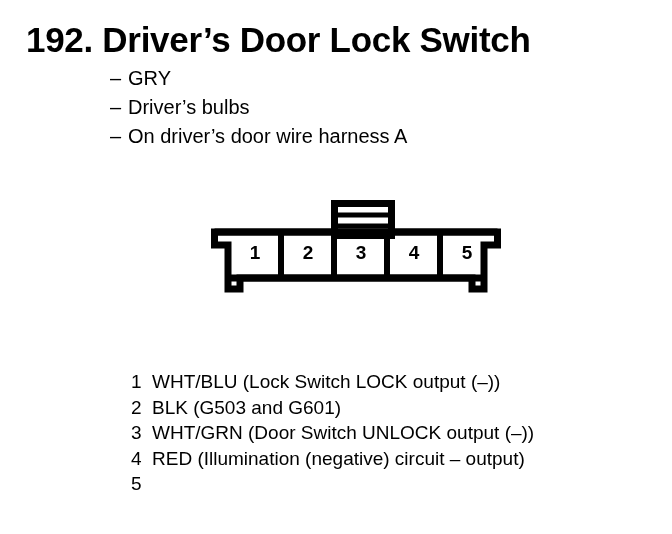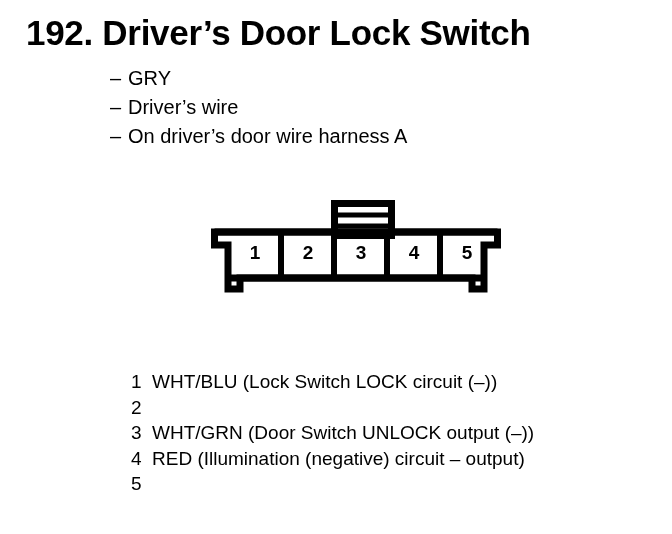--- a/index.html
+++ b/index.html
@@ -14,21 +14,21 @@
     overflow: hidden;
     font-family: "Liberation Sans", sans-serif;
     color: #000000;
     -webkit-font-smoothing: none;
   }
 
   
   #page-title {
     position: absolute;
     left: 26px;
-    top: 12px;
+    top: 19px;
     font-size: 35px;
     font-weight: bold;
     line-height: 42px;
     letter-spacing: -0.3px;
     white-space: nowrap;
   }
 
   
   #attribute-list {
     position: absolute;
@@ -95,21 +95,21 @@
 
 <div id="page-title">192. Driver’s Door Lock Switch</div>
 
 <ul id="attribute-list">
   <li>
     <span class="dash">–</span>
     <span>GRY</span>
   </li>
   <li>
     <span class="dash">–</span>
-    <span>Driver’s wire</span>
+    <span>Driver’s bulbs</span>
   </li>
   <li>
     <span class="dash">–</span>
     <span>On driver’s door wire harness A</span>
   </li>
 </ul>
 
 <div id="connector-diagram">
   <svg width="320" height="110" viewBox="0 0 320 110" xmlns="http://www.w3.org/2000/svg">
 
@@ -144,24 +144,25 @@
     <text class="pin-number-text" x="108" y="64">2</text>
     <text class="pin-number-text" x="161" y="64">3</text>
     <text class="pin-number-text" x="214" y="64">4</text>
     <text class="pin-number-text" x="267" y="64">5</text>
   </svg>
 </div>
 
 <ul id="pin-legend">
   <li>
     <span class="legend-num">1</span>
-    <span>WHT/BLU (Lock Switch LOCK circuit (–))</span>
+    <span>WHT/BLU (Lock Switch LOCK output (–))</span>
   </li>
   <li>
     <span class="legend-num">2</span>
+    <span>BLK (G503 and G601)</span>
   </li>
   <li>
     <span class="legend-num">3</span>
     <span>WHT/GRN (Door Switch UNLOCK output (–))</span>
   </li>
   <li>
     <span class="legend-num">4</span>
     <span>RED (Illumination (negative) circuit – output)</span>
   </li>
   <li>

